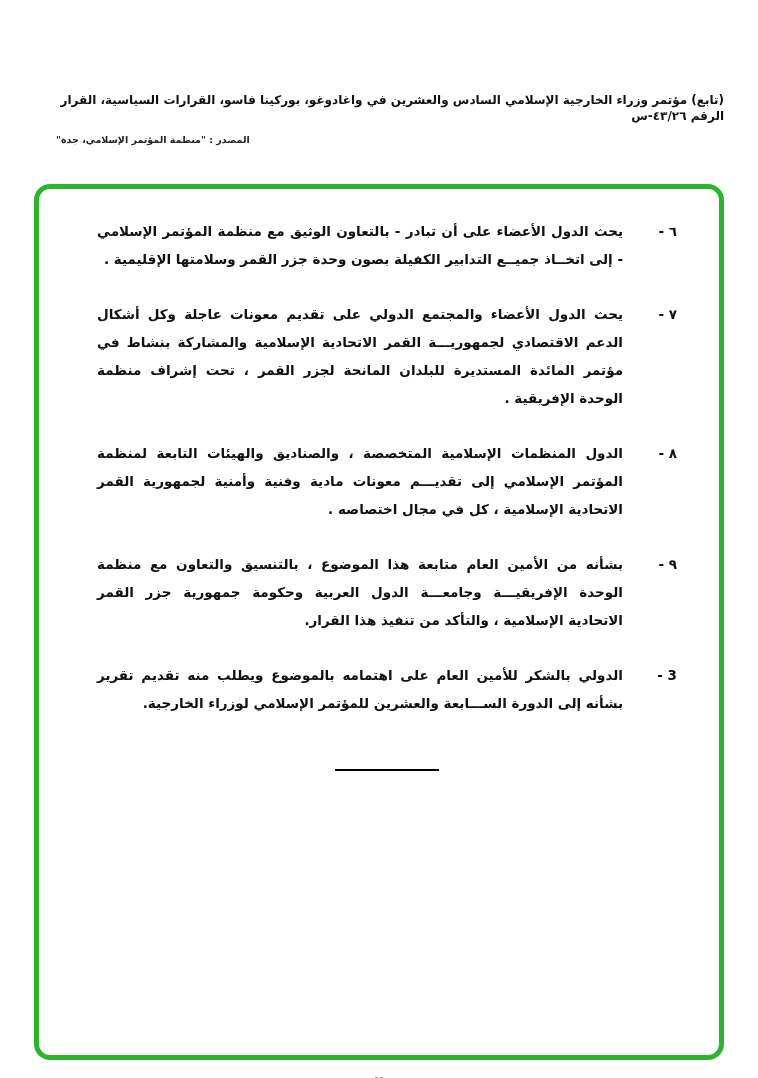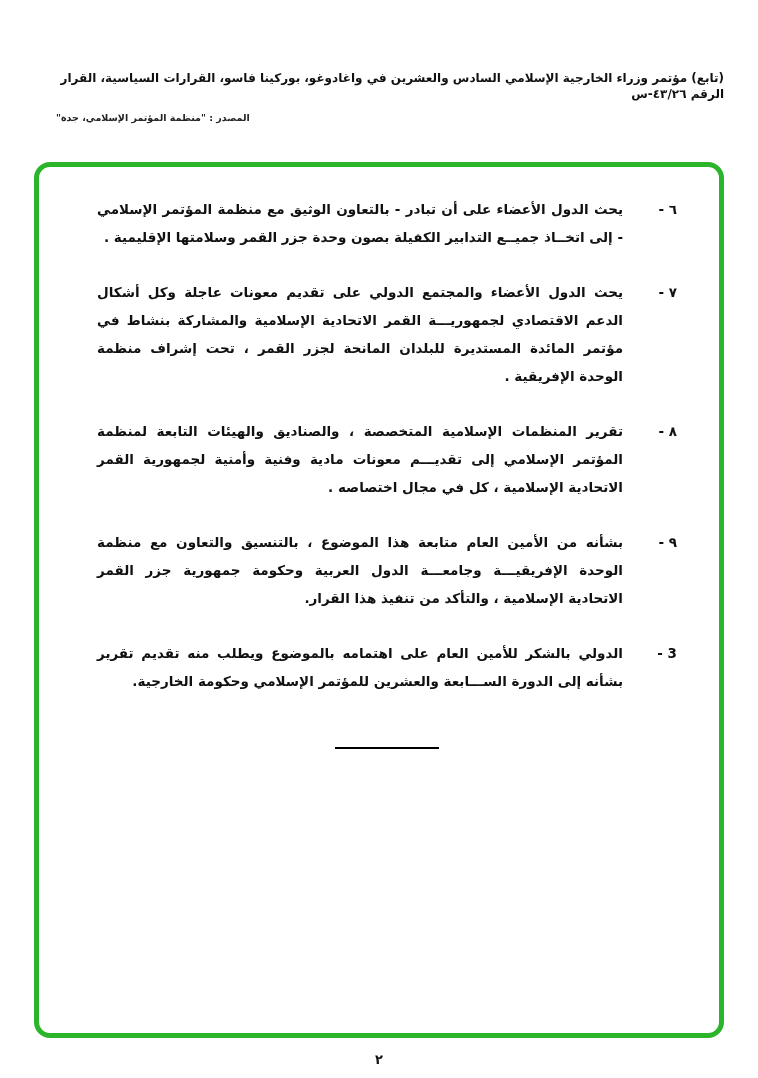--- a/index.html
+++ b/index.html
@@ -3,21 +3,21 @@
 <meta charset="utf-8">
 <style>
   * { margin:0; padding:0; box-sizing:border-box; }
   html, body { background:#ffffff; }
   body { font-family:"DejaVu Sans", sans-serif; color:#111; }
   .page {
     position:relative;
     width:758px; height:1078px;
     background:#ffffff;
     overflow:hidden;
-    padding-top:70px;
+    padding-top:92px;
   }
   .header-line {
     direction:rtl;
     text-align:right;
     font-weight:bold;
     font-size:12px;
     line-height:16px;
     padding:0 34px;
     letter-spacing:0;
   }
@@ -90,31 +90,31 @@
       <p class="body"><b class="lead">يحث</b> <span>الدول  الأعضاء على أن تبادر - بالتعاون الوثيق مع منظمة المؤتمر الإسلامي - إلى اتخــاذ جميــع التدابير الكفيلة بصون وحدة جزر القمر وسلامتها الإقليمية .</span></p>
     </div>
 
     <div class="item">
       <span class="num">٧ -</span>
       <p class="body"><b class="lead">يحث</b> <span>الدول الأعضاء والمجتمع الدولي على تقديم معونات عاجلة وكل أشكال الدعم الاقتصادي لجمهوريـــة القمر الاتحادية الإسلامية والمشاركة بنشاط في مؤتمر المائدة المستديرة للبلدان المانحة لجزر القمر ، تحت إشراف منظمة الوحدة الإفريقية .</span></p>
     </div>
 
     <div class="item">
       <span class="num">٨ -</span>
-      <p class="body"><b class="lead">تقرير</b> <span>المنظمات الإسلامية المتخصصة ، والصناديق والهيئات التابعة لمنظمة المؤتمر الإسلامي إلى تقديـــم معونات مادية وفنية وأمنية لجمهورية القمر الاتحادية الإسلامية ، كل في مجال اختصاصه .</span></p>
+      <p class="body"><b class="lead">الدول</b> <span>المنظمات الإسلامية المتخصصة ، والصناديق والهيئات التابعة لمنظمة المؤتمر الإسلامي إلى تقديـــم معونات مادية وفنية وأمنية لجمهورية القمر الاتحادية الإسلامية ، كل في مجال اختصاصه .</span></p>
     </div>
 
     <div class="item">
       <span class="num">٩ -</span>
       <p class="body"><b class="lead">بشأنه</b> <span>من الأمين العام متابعة هذا الموضوع ، بالتنسيق والتعاون مع  منظمة الوحدة الإفريقيـــة وجامعـــة الدول العربية وحكومة جمهورية جزر القمر الاتحادية الإسلامية ، والتأكد من تنفيذ هذا القرار.</span></p>
     </div>
 
     <div class="item">
       <span class="num">3 -</span>
-      <p class="body"><b class="lead">الدولي</b> <span>بالشكر للأمين العام على اهتمامه بالموضوع  ويطلب منه تقديم تقرير بشأنه إلى الدورة الســـابعة والعشرين للمؤتمر الإسلامي وحكومة الخارجية.</span></p>
+      <p class="body"><b class="lead">الدولي</b> <span>بالشكر للأمين العام على اهتمامه بالموضوع  ويطلب منه تقديم تقرير بشأنه إلى الدورة الســـابعة والعشرين للمؤتمر الإسلامي لوزراء الخارجية.</span></p>
     </div>
 
     <div class="separator"></div>
 
   </div>
 
   <div class="page-number">٢</div>
 
 </div>
 

